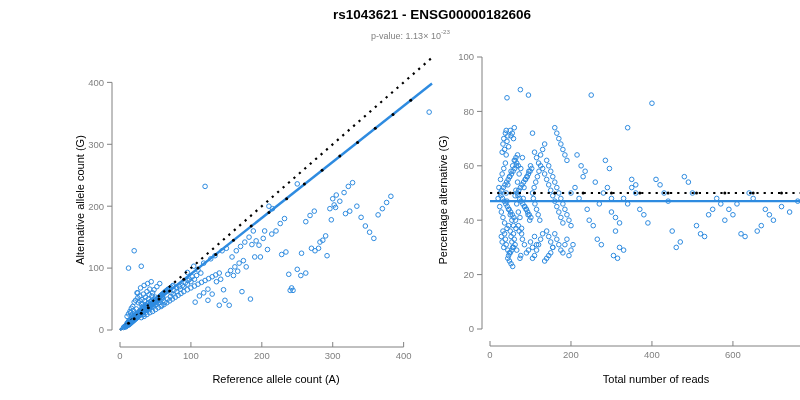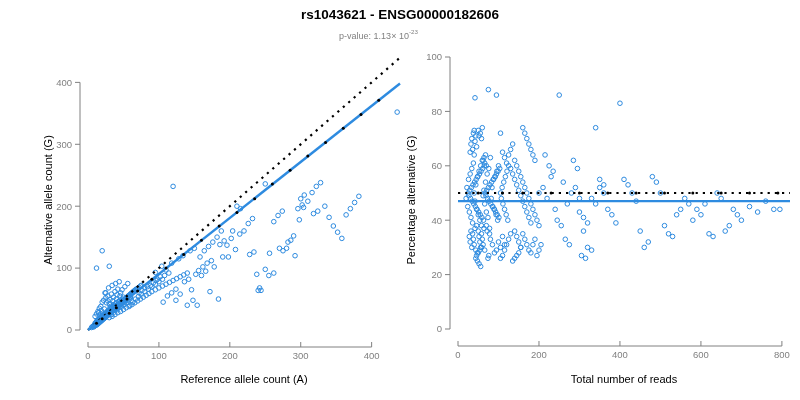--- a/index.html
+++ b/index.html
@@ -13,20 +13,21 @@
     font-family: "Liberation Sans", sans-serif;
     position: relative;
     overflow: hidden;
   }
   #figure {
     position: absolute;
     left: 0;
     top: 0;
     width: 672px;
     height: 400px;
+    padding-left: 32px;
   }
   .title-text {
     font-size: 13.5px;
     font-weight: bold;
     fill: #000000;
     font-family: "Liberation Sans", sans-serif;
   }
   .subtitle-text {
     font-size: 9px;
     fill: #808080;

